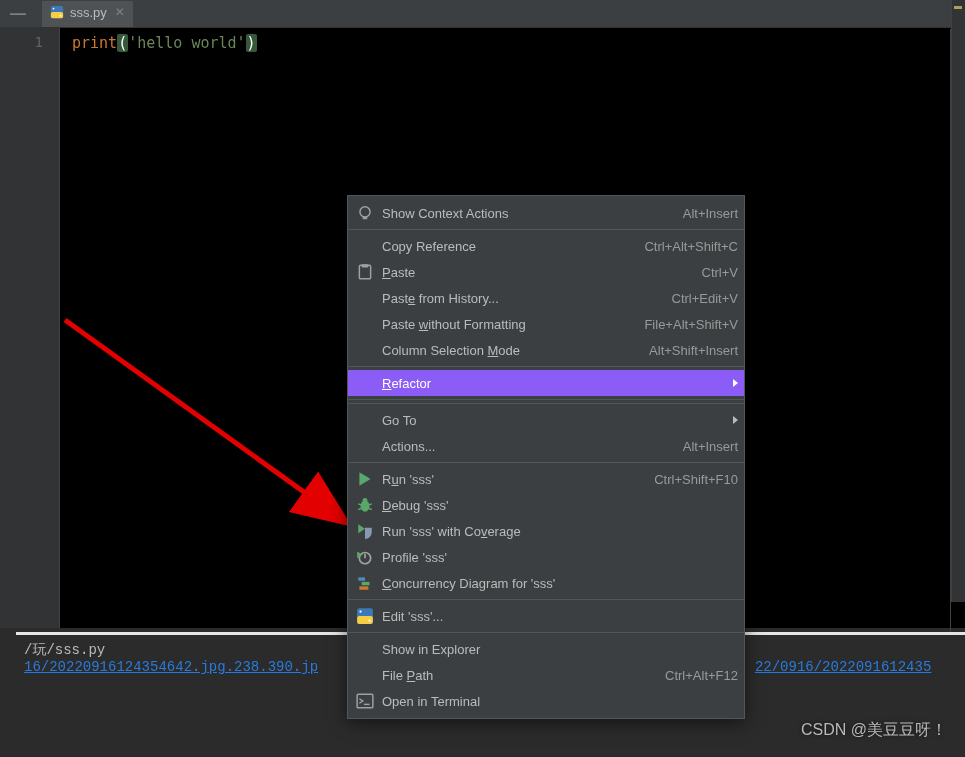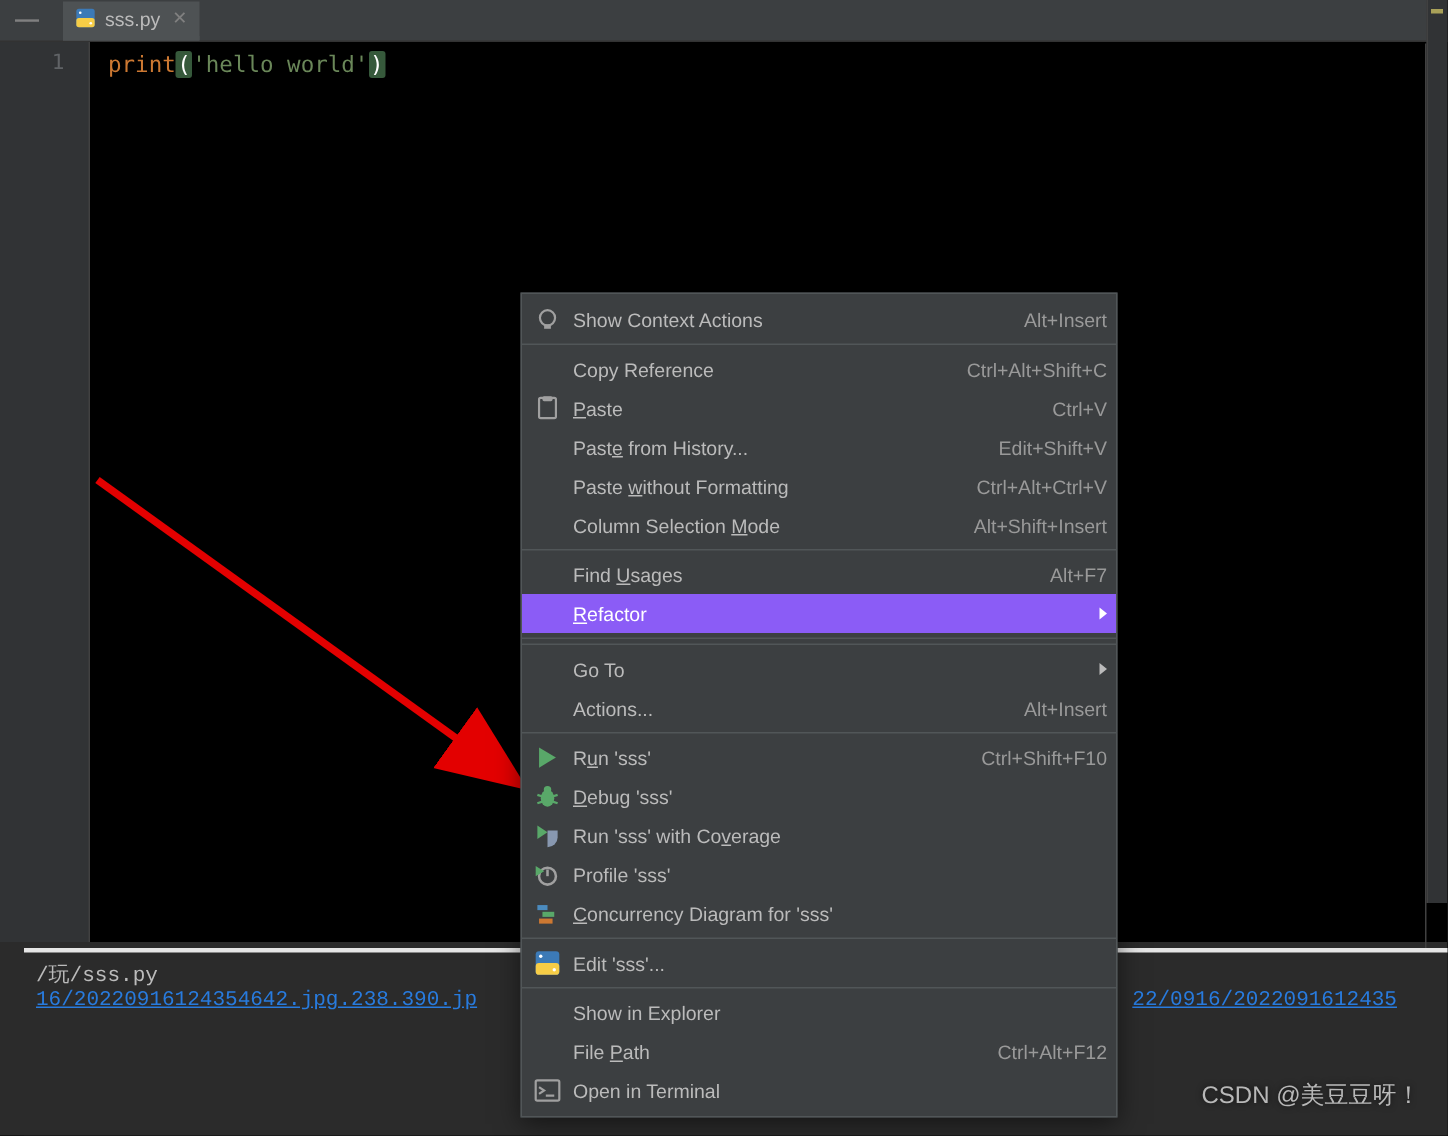--- a/index.html
+++ b/index.html
@@ -179,42 +179,37 @@
           <rect x="5" y="1" width="6" height="3" rx="1" fill="#a0a0a0"></rect>
         </svg>
       </span>
     <span class="menu-label"><span></span><span class="ul">P</span><span>aste</span></span>
     <span class="menu-shortcut">Ctrl+V</span>
   </div>
 
   <div class="menu-item">
     <span class="menu-icon"></span>
     <span class="menu-label"><span>Past</span><span class="ul">e</span><span> from History...</span></span>
-    <span class="menu-shortcut">Edit+Shift+V</span>
+    <span class="menu-shortcut">Ctrl+Edit+V</span>
   </div>
 
   <div class="menu-item">
     <span class="menu-icon"></span>
     <span class="menu-label"><span>Paste </span><span class="ul">w</span><span>ithout Formatting</span></span>
-    <span class="menu-shortcut">Ctrl+Alt+Ctrl+V</span>
+    <span class="menu-shortcut">File+Alt+Shift+V</span>
   </div>
 
   <div class="menu-item">
     <span class="menu-icon"></span>
     <span class="menu-label"><span>Column Selection </span><span class="ul">M</span><span>ode</span></span>
     <span class="menu-shortcut">Alt+Shift+Insert</span>
   </div>
 
   <div class="menu-sep"></div>
 
-  <div class="menu-item">
-    <span class="menu-icon"></span>
-    <span class="menu-label"><span>Find </span><span class="ul">U</span><span>sages</span></span>
-    <span class="menu-shortcut">Alt+F7</span>
-  </div>
 
   <div class="menu-item highlight">
     <span class="menu-icon"></span>
     <span class="menu-label"><span class="ul">R</span><span>efactor</span></span>
     <span class="menu-arrow"></span>
   </div>
 
   <div class="menu-sep"></div>
 
 

